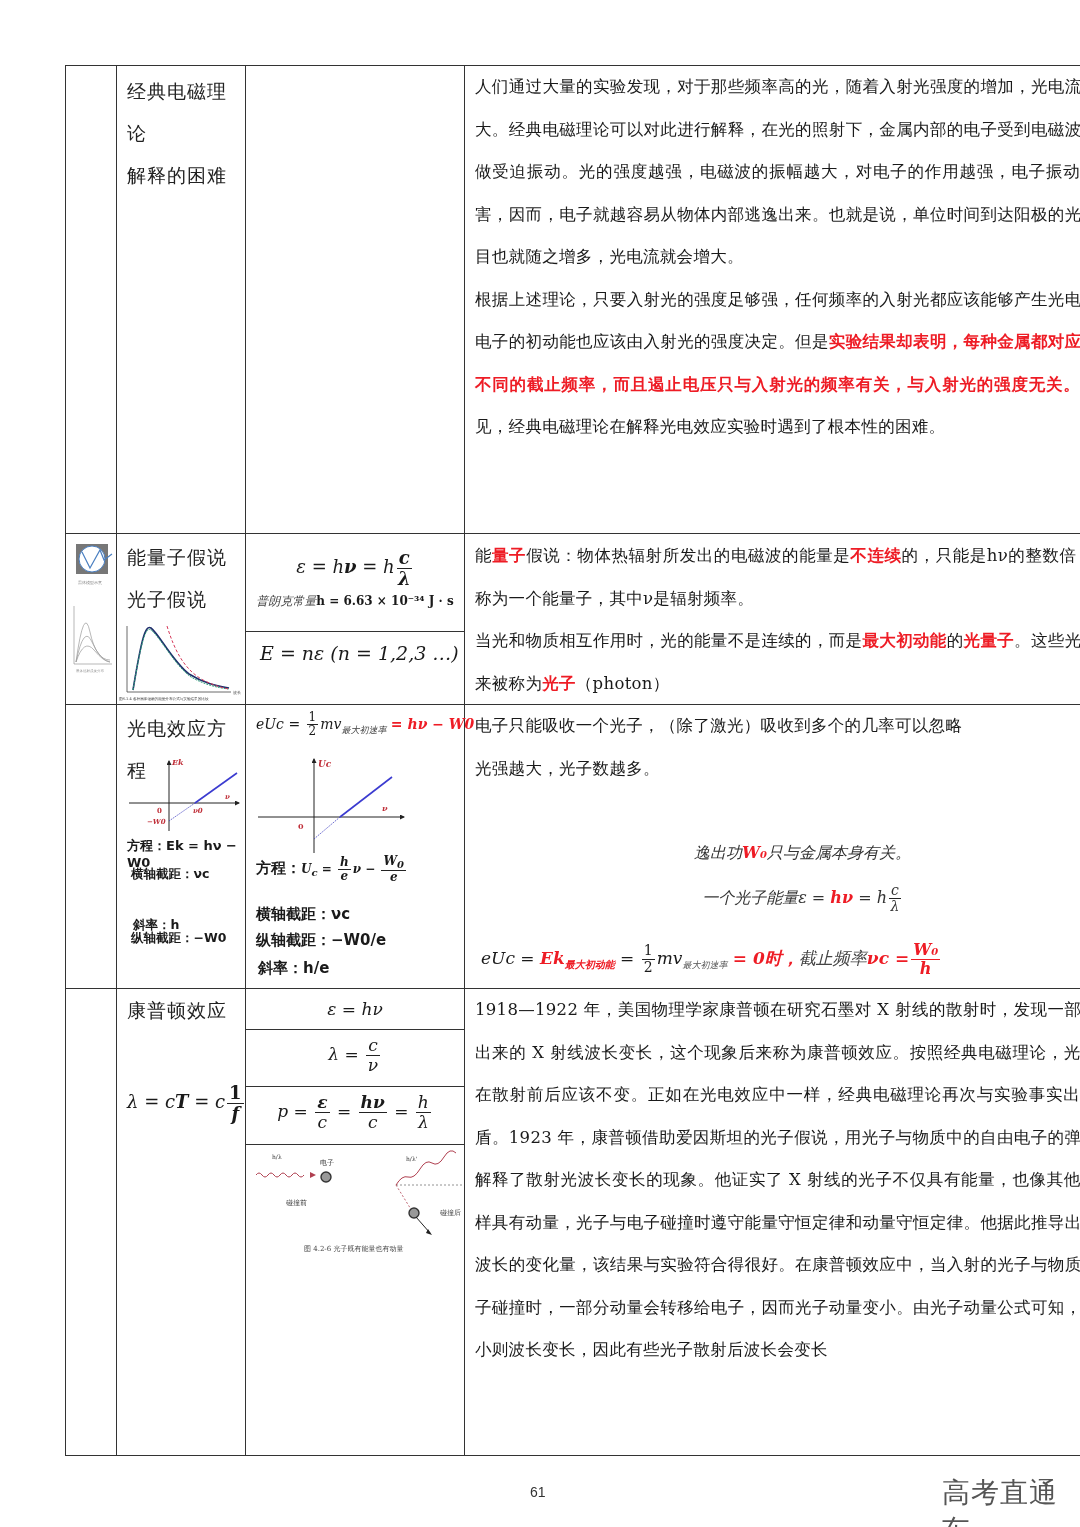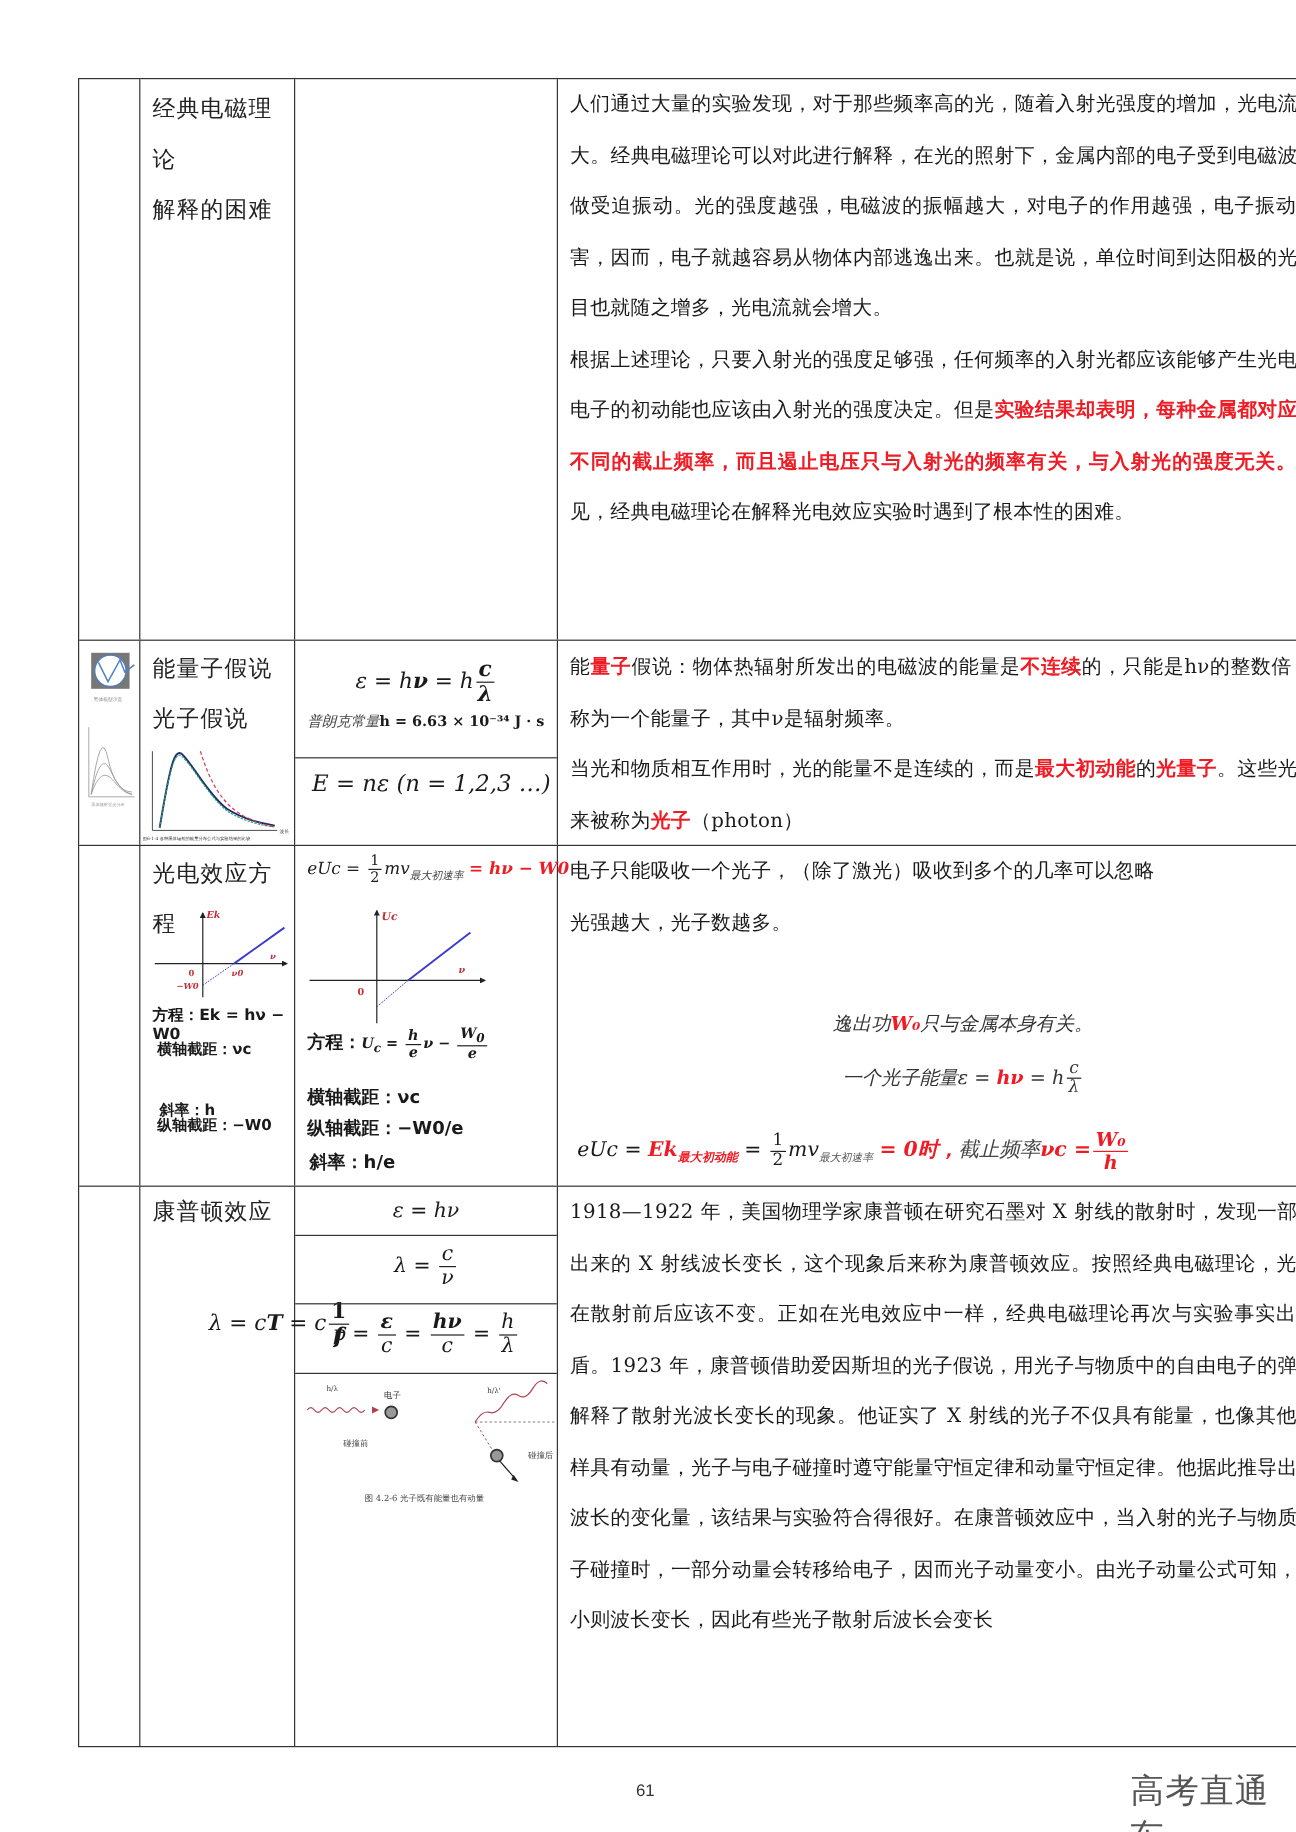--- a/index.html
+++ b/index.html
@@ -165,21 +165,21 @@
       <div class="math" style="position:absolute;left:16px;top:236px;font-size:17px;white-space:nowrap;">
         <span>eUc = </span><span class="red">Ek</span><span class="red" style="font-size:10px;vertical-align:-4px;">最大初动能</span> = <span class="frac" style="font-style:normal;font-size:14px;"><span class="n">1</span><span class="d">2</span></span>mv<span style="font-size:9px;vertical-align:-4px;color:#555;">最大初速率</span> <span class="red">= 0时，</span><span style="color:#444;">截止频率</span><span class="red">νc =</span><span class="frac red" style="font-size:16px;"><span class="n" style="border-color:#ee1c25;">W₀</span><span class="d">h</span></span>
       </div>
     </div>
   </div>
 
   <div class="row" style="height:466px;">
     <div class="cell c0"></div>
     <div class="cell c1">
       <div class="topic" style="padding-top:0px;">康普顿效应</div>
-      <div class="math" style="position:absolute;left:10px;top:94px;font-size:18px;white-space:nowrap;margin-left:47px;">
+      <div class="math" style="position:absolute;left:10px;top:94px;font-size:18px;white-space:nowrap;">
         λ = c<b>T</b> = c<span class="frac" style="font-style:normal;"><span class="n"><b>1</b></span><span class="d"><b><i>f</i></b></span></span>
       </div>
     </div>
     <div class="cell c2">
       <div class="sub-cell center math" style="top:0;height:41px;border-bottom:1.5px solid #333;font-size:17px;line-height:41px;">ε = hν</div>
       <div class="sub-cell center math" style="top:41px;height:57px;border-bottom:1.5px solid #333;font-size:17px;padding-top:6px;">
         λ = <span class="frac"><span class="n">c</span><span class="d">ν</span></span>
       </div>
       <div class="sub-cell center math" style="top:98px;height:58px;border-bottom:1.5px solid #333;font-size:17px;padding-top:6px;">
         p = <span class="frac"><span class="n"><b>ε</b></span><span class="d">c</span></span> = <span class="frac"><span class="n"><b>hν</b></span><span class="d">c</span></span> = <span class="frac"><span class="n">h</span><span class="d">λ</span></span>

